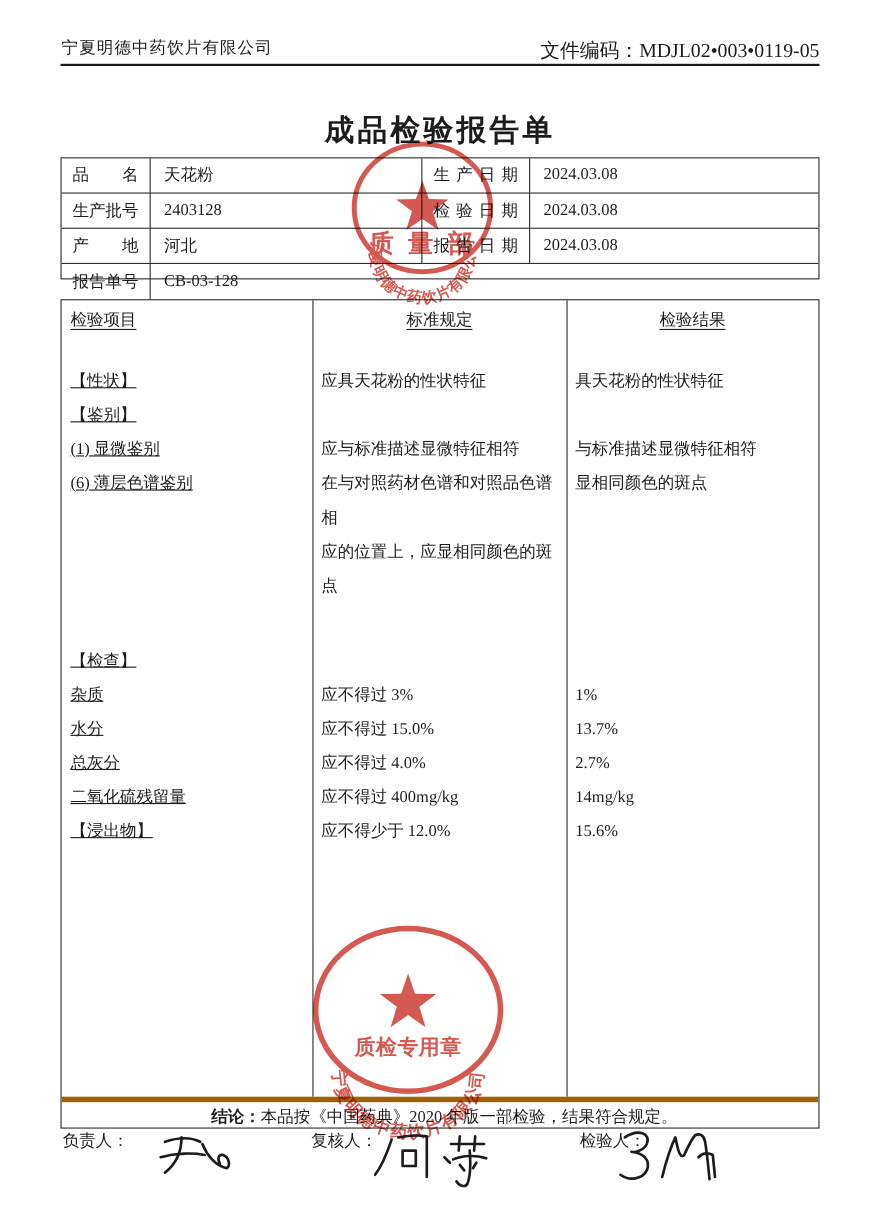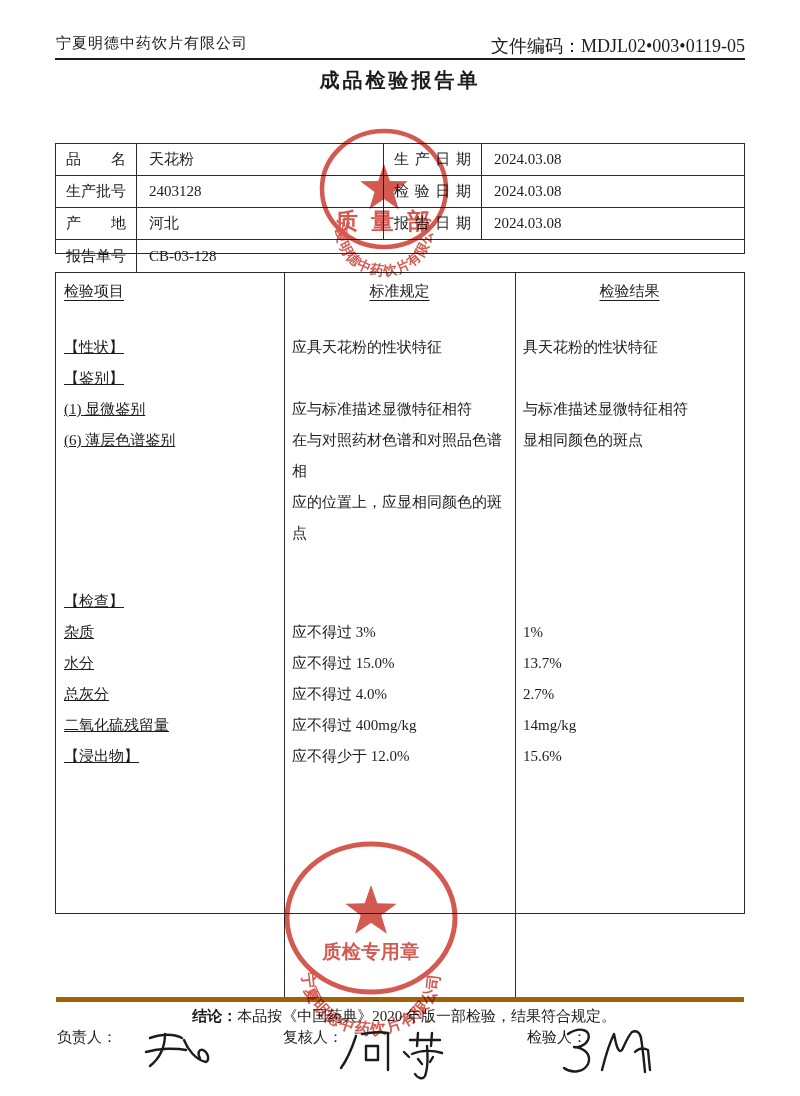--- a/index.html
+++ b/index.html
@@ -2,36 +2,36 @@
 <html><head>
 <meta charset="utf-8">
 <style>
   html,body{margin:0;padding:0;background:#fff;}
   #page{position:relative;width:800px;height:1096px;background:#fff;overflow:hidden;
         font-family:"Liberation Serif","DejaVu Serif",serif;color:#1c1c1c;}
   
   .company{position:absolute;left:56px;top:34px;font-size:15px;letter-spacing:1px;}
   .doccode{position:absolute;right:55px;top:34px;font-size:18px;}
   .headrule{position:absolute;left:55px;top:58px;width:690px;height:2px;background:#1c1c1c;}
-  .title{position:absolute;left:0;top:67px;width:100%;text-align:center;
-         font-size:20px;font-weight:bold;letter-spacing:3px;}
+  .title{position:absolute;left:0;top:100px;width:100%;text-align:center;
+         font-size:27px;font-weight:bold;letter-spacing:3px;}
   
   .info-table{position:absolute;left:55px;top:143px;width:690px;height:111px;
               border:1px solid #2b2b2b;box-sizing:border-box;
               display:grid;grid-template-columns:81px 247px 98px 262px;
               grid-template-rows:32px 32px 32px 32px;font-size:15px;}
   .info-table .cell{box-sizing:border-box;display:flex;align-items:center;overflow:hidden;}
   .info-table .lbl{padding:0 10px;border-right:1px solid #2b2b2b;border-bottom:1px solid #2b2b2b;}
   .info-table .lbl span{width:100%;text-align:justify;text-align-last:justify;}
   .info-table .val{padding-left:12px;border-right:1px solid #2b2b2b;border-bottom:1px solid #2b2b2b;}
   .info-table .last-row{border-bottom:none;}
   .info-table .row-end{border-right:none;}
   .info-table .span3{grid-column:2 / 5;}
   
-  .main-table{position:absolute;left:55px;top:272px;width:690px;height:642px;
+  .main-table{position:absolute;left:55px;top:272px;width:690px;height:754px;
               border:1px solid #2b2b2b;box-sizing:border-box;font-size:15px;}
   .vline{position:absolute;top:0;width:1px;height:724px;background:#2b2b2b;}
   .vline.v1{left:228px;} .vline.v2{left:459px;}
   .thead{display:grid;grid-template-columns:228px 231px 229px;height:37px;}
   .thead .th{padding-top:8px;line-height:20px;}
   .thead .th span{text-decoration:underline;text-underline-offset:4px;}
   .thead .th.left{padding-left:8px;text-align:left;}
   .thead .th.center{text-align:center;}
   .trow{display:grid;grid-template-columns:228px 231px 229px;line-height:31px;}
   .trow .c1{padding-left:8px;text-decoration:underline;}

